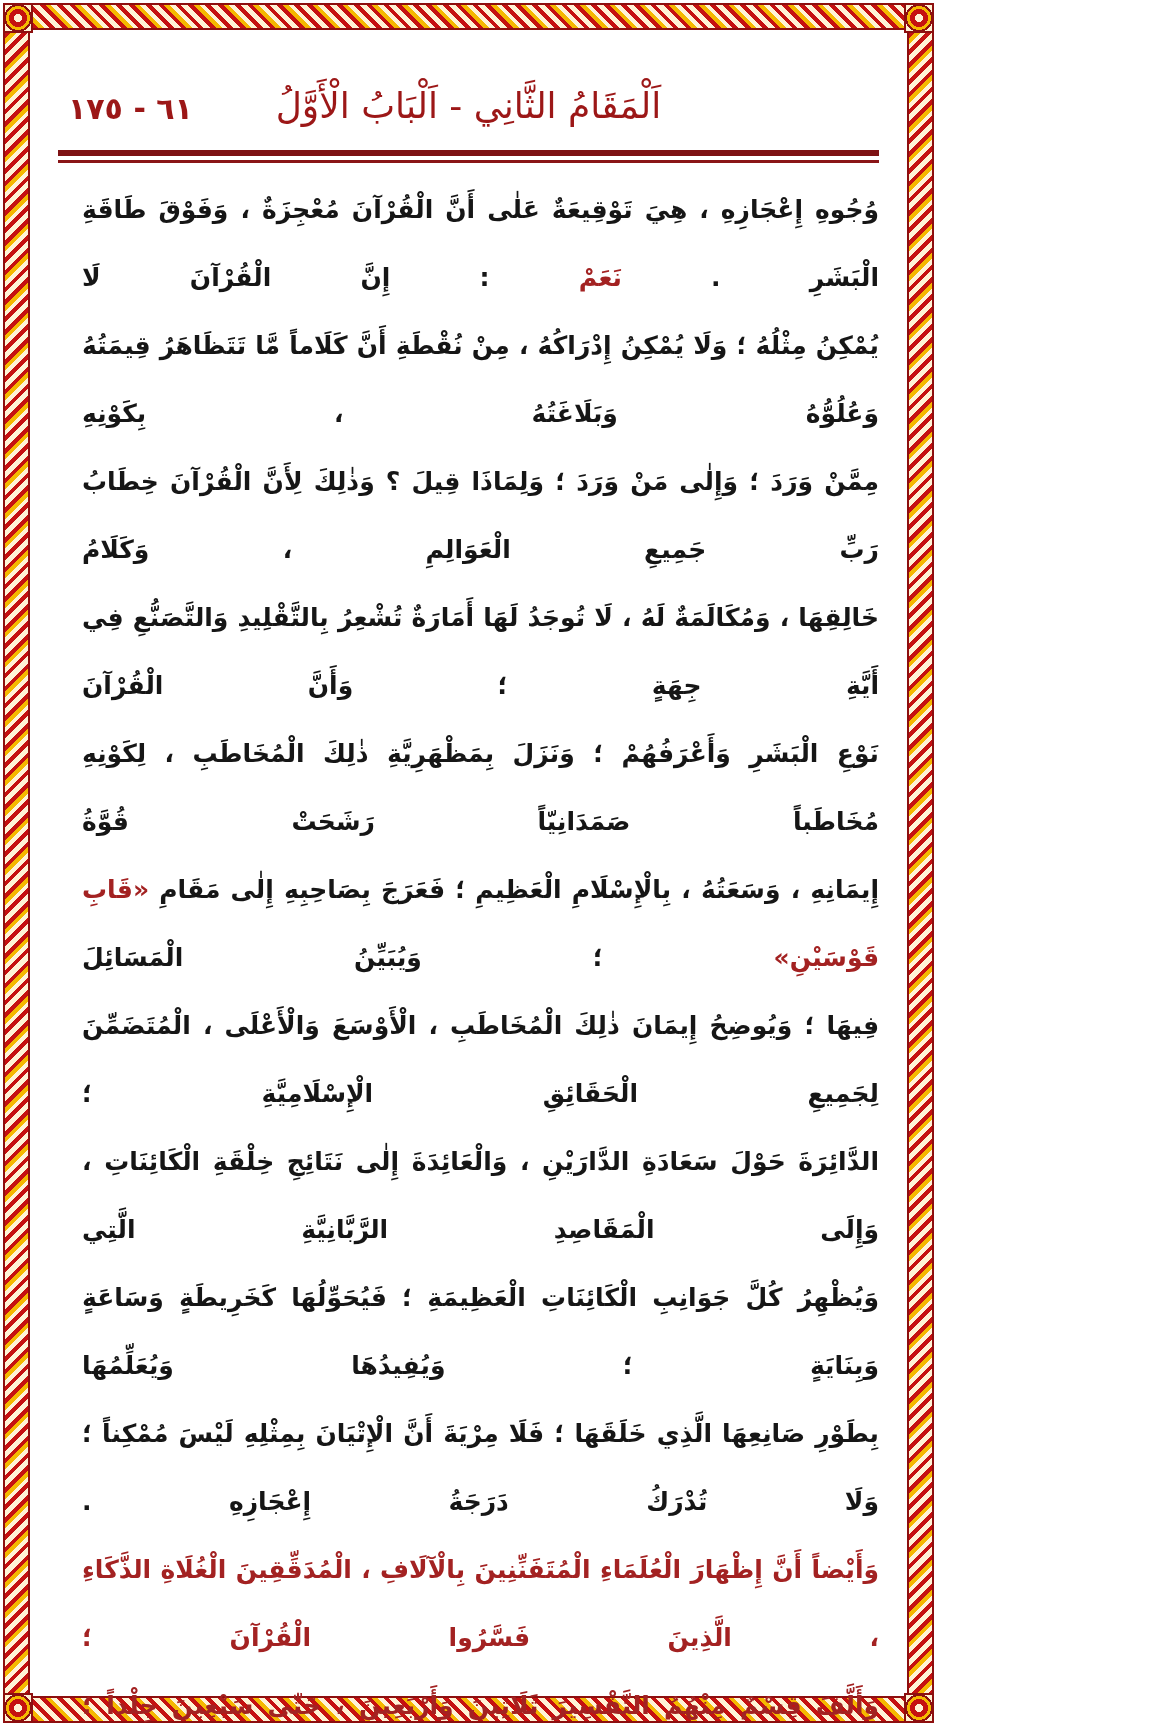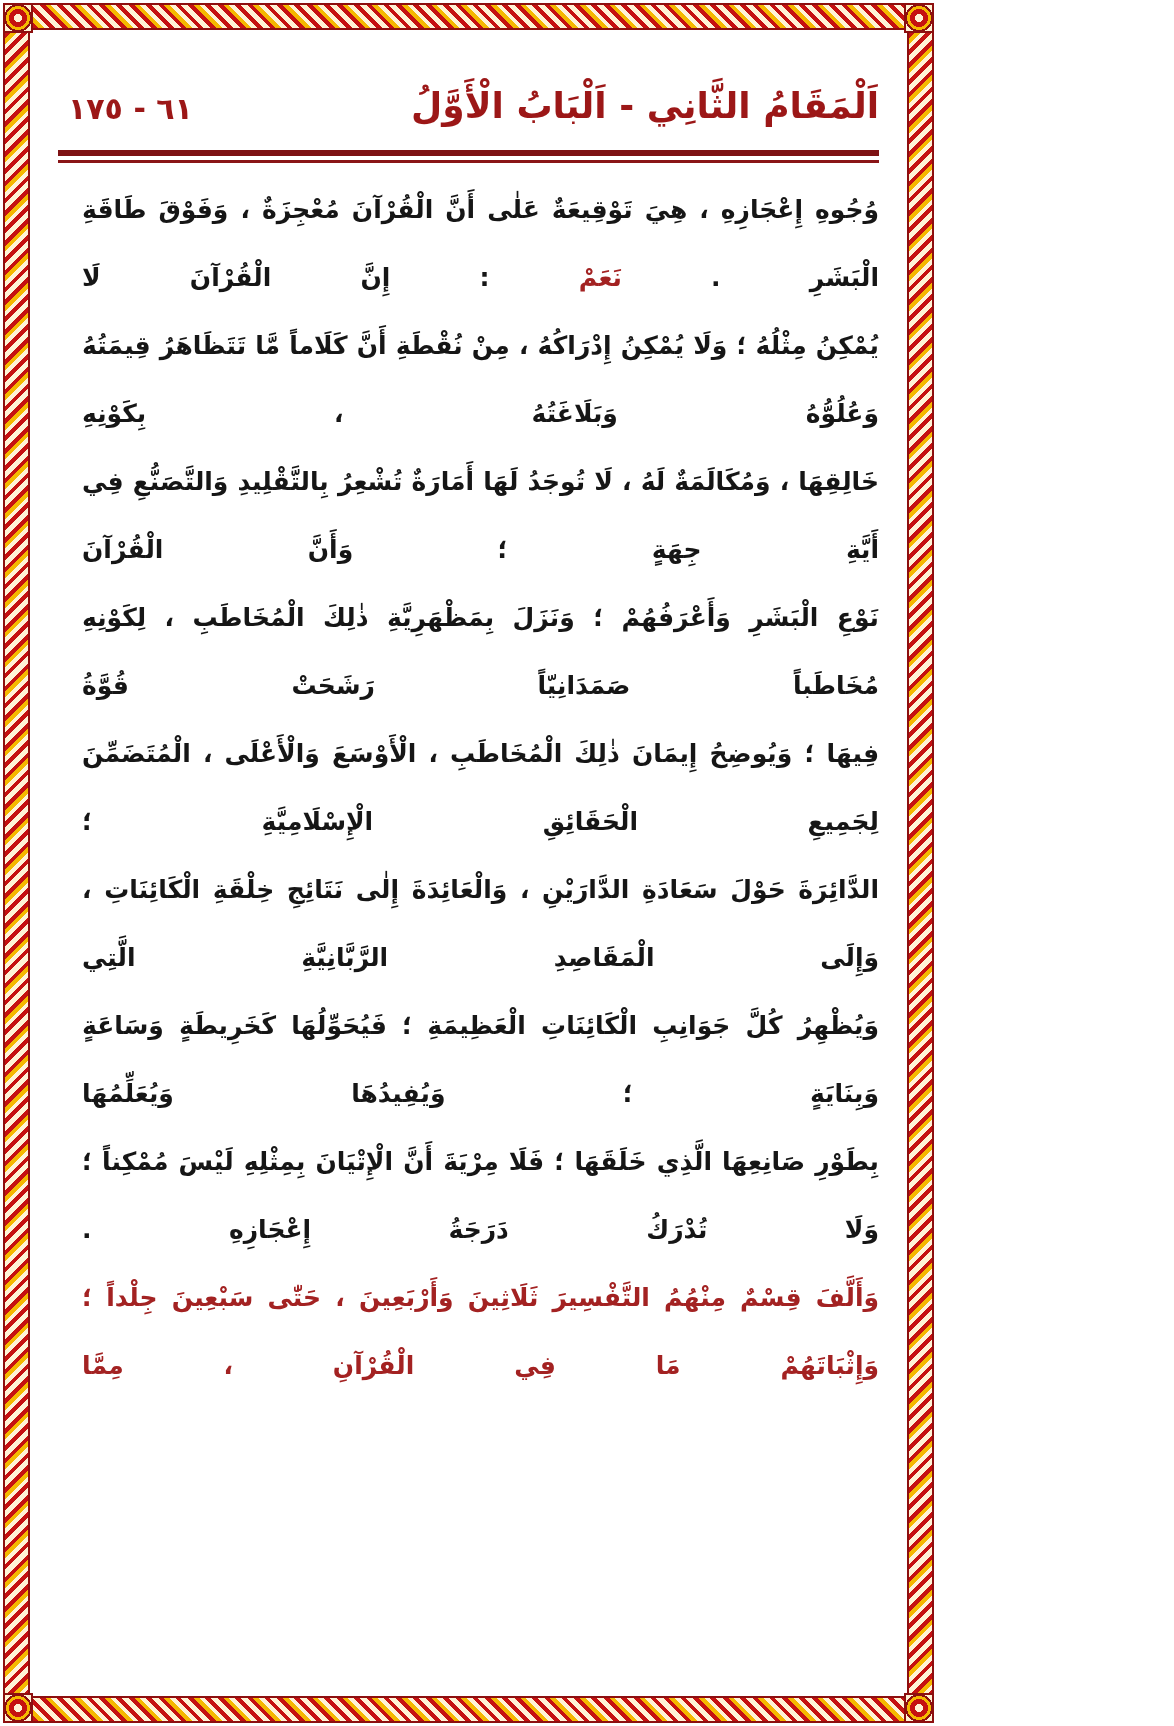--- a/index.html
+++ b/index.html
@@ -38,22 +38,22 @@
     border:2px solid #8d0f0f;box-sizing:border-box;
   }
   .corner.tl{top:3px;left:3px;}
   .corner.tr{top:3px;right:3px;}
   .corner.bl{bottom:3px;left:3px;}
   .corner.br{bottom:3px;right:3px;}
 
   
   .header{position:absolute;top:74px;left:58px;right:58px;height:64px;}
   .page-title{
-    position:absolute;left:0;right:0;text-align:right;
-    font-size:36px;font-weight:bold;color:#9c1717;
+    position:absolute;left:0;right:0;text-align:center;
+    font-size:36px;font-weight:normal;color:#9c1717;
     direction:rtl;line-height:64px;
   }
   .page-number{
     position:absolute;left:10px;top:6px;
     font-size:30px;font-weight:bold;color:#9c1717;
     direction:rtl;line-height:58px;
   }
   
   .rule{position:absolute;top:150px;left:58px;right:58px;}
   .rule-thick{height:6px;background:#7e1214;}
@@ -96,25 +96,28 @@
 
   <div class="rule">
     <div class="rule-thick"></div>
     <div class="rule-thin"></div>
   </div>
 
   <div class="body-text">
     <div>
         <div class="text-line"><span class="seg-black">وُجُوهِ إِعْجَازِهِ ، هِيَ تَوْقِيعَةٌ عَلٰى أَنَّ الْقُرْآنَ مُعْجِزَةٌ ، وَفَوْقَ طَاقَةِ الْبَشَرِ . </span><span class="seg-red">نَعَمْ</span><span class="seg-black"> : إِنَّ الْقُرْآنَ لَا</span></div>
         <div class="text-line"><span class="seg-black">يُمْكِنُ مِثْلُهُ ؛ وَلَا يُمْكِنُ إِدْرَاكُهُ ، مِنْ نُقْطَةِ أَنَّ كَلَاماً مَّا تَتَظَاهَرُ قِيمَتُهُ وَعُلُوُّهُ وَبَلَاغَتُهُ ، بِكَوْنِهِ</span></div>
+        <div class="text-line"><span class="seg-black">مِمَّنْ وَرَدَ ؛ وَإِلٰى مَنْ وَرَدَ ؛ وَلِمَاذَا قِيلَ ؟ وَذٰلِكَ لِأَنَّ الْقُرْآنَ خِطَابُ رَبِّ جَمِيعِ الْعَوَالِمِ ، وَكَلَامُ</span></div>
         <div class="text-line"><span class="seg-black">خَالِقِهَا ، وَمُكَالَمَةٌ لَهُ ، لَا تُوجَدُ لَهَا أَمَارَةٌ تُشْعِرُ بِالتَّقْلِيدِ وَالتَّصَنُّعِ فِي أَيَّةِ جِهَةٍ ؛ وَأَنَّ الْقُرْآنَ</span></div>
         <div class="text-line"><span class="seg-black">نَوْعِ الْبَشَرِ وَأَعْرَفُهُمْ ؛ وَنَزَلَ بِمَظْهَرِيَّةِ ذٰلِكَ الْمُخَاطَبِ ، لِكَوْنِهِ مُخَاطَباً صَمَدَانِيّاً رَشَحَتْ قُوَّةُ</span></div>
+        <div class="text-line"><span class="seg-black">إِيمَانِهِ ، وَسَعَتُهُ ، بِالْإِسْلَامِ الْعَظِيمِ ؛ فَعَرَجَ بِصَاحِبِهِ إِلٰى مَقَامِ </span><span class="seg-red">«قَابِ قَوْسَيْنِ»</span><span class="seg-black"> ؛ وَيُبَيِّنُ الْمَسَائِلَ</span></div>
         <div class="text-line"><span class="seg-black">فِيهَا ؛ وَيُوضِحُ إِيمَانَ ذٰلِكَ الْمُخَاطَبِ ، الْأَوْسَعَ وَالْأَعْلَى ، الْمُتَضَمِّنَ لِجَمِيعِ الْحَقَائِقِ الْإِسْلَامِيَّةِ ؛</span></div>
         <div class="text-line"><span class="seg-black">الدَّائِرَةَ حَوْلَ سَعَادَةِ الدَّارَيْنِ ، وَالْعَائِدَةَ إِلٰى نَتَائِجِ خِلْقَةِ الْكَائِنَاتِ ، وَإِلَى الْمَقَاصِدِ الرَّبَّانِيَّةِ الَّتِي</span></div>
         <div class="text-line"><span class="seg-black">وَيُظْهِرُ كُلَّ جَوَانِبِ الْكَائِنَاتِ الْعَظِيمَةِ ؛ فَيُحَوِّلُهَا كَخَرِيطَةٍ وَسَاعَةٍ وَبِنَايَةٍ ؛ وَيُفِيدُهَا وَيُعَلِّمُهَا</span></div>
         <div class="text-line"><span class="seg-black">بِطَوْرِ صَانِعِهَا الَّذِي خَلَقَهَا ؛ فَلَا مِرْيَةَ أَنَّ الْإِتْيَانَ بِمِثْلِهِ لَيْسَ مُمْكِناً ؛ وَلَا تُدْرَكُ دَرَجَةُ إِعْجَازِهِ .</span></div>
       </div>
     <div>
+        <div class="text-line"><span class="seg-red">وَأَيْضاً أَنَّ إِظْهَارَ الْعُلَمَاءِ الْمُتَفَنِّنِينَ بِالْآلَافِ ، الْمُدَقِّقِينَ الْغُلَاةِ الذَّكَاءِ ، الَّذِينَ فَسَّرُوا الْقُرْآنَ ؛</span></div>
         <div class="text-line"><span class="seg-red">وَأَلَّفَ قِسْمٌ مِنْهُمُ التَّفْسِيرَ ثَلَاثِينَ وَأَرْبَعِينَ ، حَتّٰى سَبْعِينَ جِلْداً ؛ وَإِثْبَاتَهُمْ مَا فِي الْقُرْآنِ ، مِمَّا</span></div>
       </div>
   </div>
 
 </div>
 
 </body></html>

